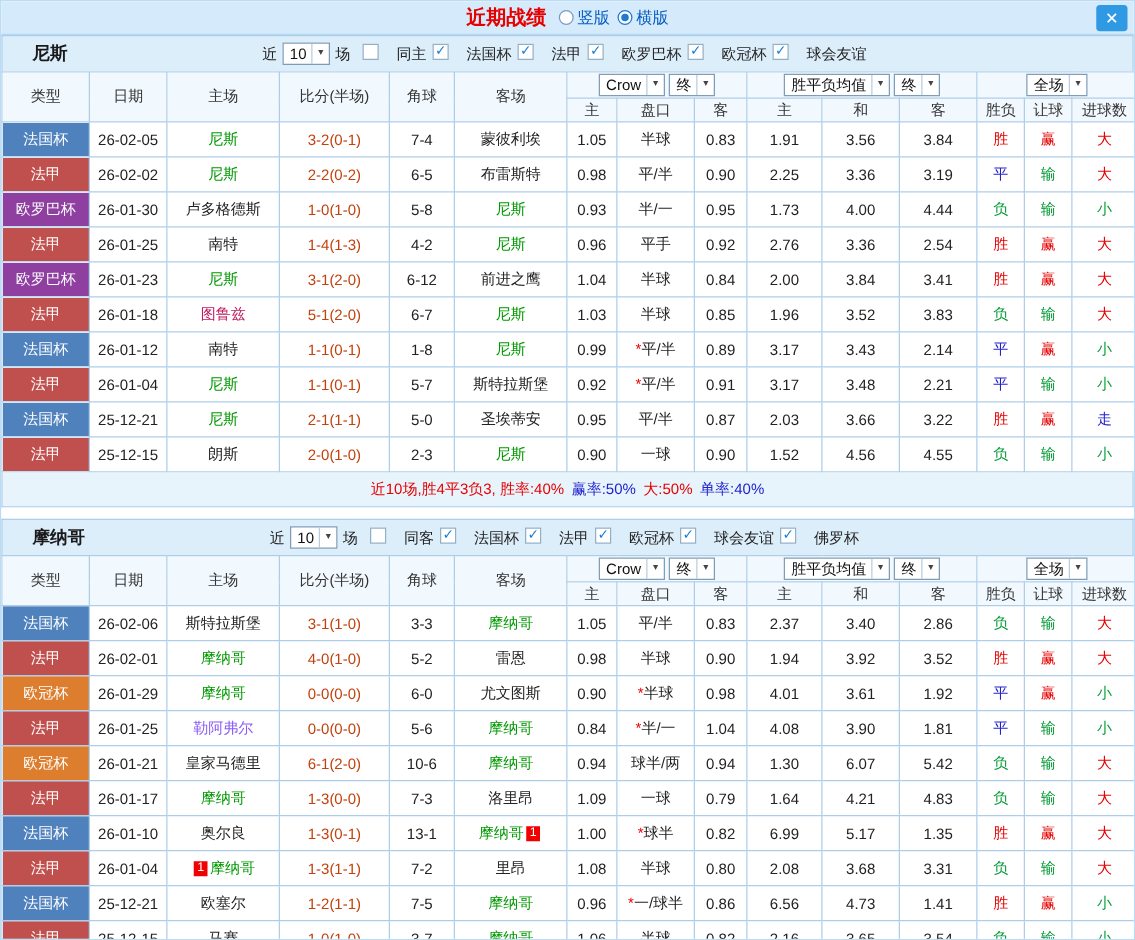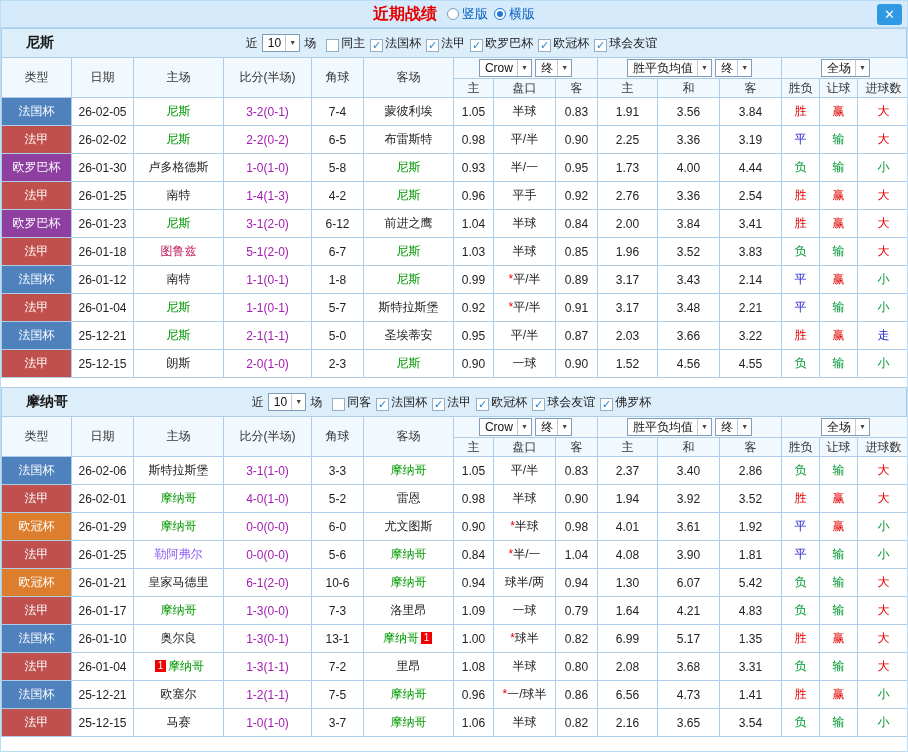--- a/index.html
+++ b/index.html
@@ -12,30 +12,30 @@
   .radio{width:12px;height:12px;border:1px solid #7a9cc0;border-radius:50%;background:#fff;display:inline-block;position:relative}
   .radio.on{border-color:#1f7ad0}
   .radio.on::after{content:"";position:absolute;left:2px;top:2px;right:2px;bottom:2px;background:#1f7ad0;border-radius:50%}
   .close-btn{position:absolute;right:5px;top:3px;width:25px;height:21px;background:#2f9ae3;color:#fff;text-align:center;line-height:21px;font-size:13px;font-weight:bold;border-radius:3px;cursor:pointer}
   .sec-head{height:29px;background:#ddeefb;border:1px solid #aecde9;border-bottom:none;display:flex;align-items:center;position:relative}
   .team-name{position:absolute;left:24px;font-size:14px;font-weight:bold;color:#1a1a1a}
   .filters{margin:0 auto;display:flex;align-items:center;gap:4px;font-size:12px;color:#222}
   .sel{display:inline-flex;align-items:center;border:1px solid #7f9db9;background:#fff;height:18px;padding:0 3px 0 5px;font-size:12px;gap:4px;cursor:pointer;color:#111}
   .sel .arr{font-style:normal;font-size:7px;color:#444;border-left:1px solid #b9cde0;padding-left:3px;line-height:16px}
   .cbs{display:inline-flex;align-items:center;margin-left:6px}
-  .cb{display:inline-flex;align-items:flex-end;gap:2px;margin-right:5px;cursor:pointer}
+  .cb{display:inline-flex;align-items:flex-start;gap:14px;margin-right:5px;cursor:pointer}
   .box{width:13px;height:13px;border:1px solid #93afc7;background:#fff;font-size:11px;line-height:11px;text-align:center;color:#1a7fd4;font-weight:bold;display:inline-block}
   table{border-collapse:collapse;table-layout:fixed;width:908px}
   th,td{border:1px solid #aecde9;text-align:center;font-size:12px;color:#222;overflow:hidden;white-space:nowrap}
   thead th{background:#f2f9fe;font-weight:normal;color:#333}
   tr.h1 th{height:21px}
   tr.h2 th{height:19px}
   tbody td{height:28px;background:#fff}
   td.type{color:#fff}
-  td.score{color:#a21caf}
+  td.score{color:#c2410c}
   .badge{display:inline-block;background:#f00000;color:#fff;font-size:10px;min-width:11px;height:12px;line-height:12px;padding:0 1px;margin:0 2px;vertical-align:1px}
   .star{color:#f00000}
   .summary{height:28px;background:#e7f4fc;border:1px solid #aecde9;border-top:none;display:flex;align-items:center;justify-content:center;font-size:12px}
   .summary span{margin:0 3px}
   .gap{height:9px;background:#fff}
 </style>
 </head>
 <body>
 
 <div class="app">
@@ -324,20 +324,26 @@
             <td>0.90</td>
             <td>1.52</td>
             <td>4.56</td>
             <td>4.55</td>
             <td style="color:#009933">负</td>
             <td style="color:#009933">输</td>
             <td style="color:#009933">小</td>
           </tr>
         </tbody>
     </table>
+    <div class="summary">
+        <span style="color: rgb(230, 0, 0);">近10场,胜4平3负3, 胜率:40%</span>
+        <span style="color: rgb(34, 34, 204);">赢率:50%</span>
+        <span style="color: rgb(230, 0, 0);">大:50%</span>
+        <span style="color: rgb(34, 34, 204);">单率:40%</span>
+      </div>
   </div>
 
   <div class="gap"></div>
 
   <div class="section">
     <div class="sec-head">
       <span class="team-name">摩纳哥</span>
       <div class="filters">
         <span>近</span>
         <span class="sel">

